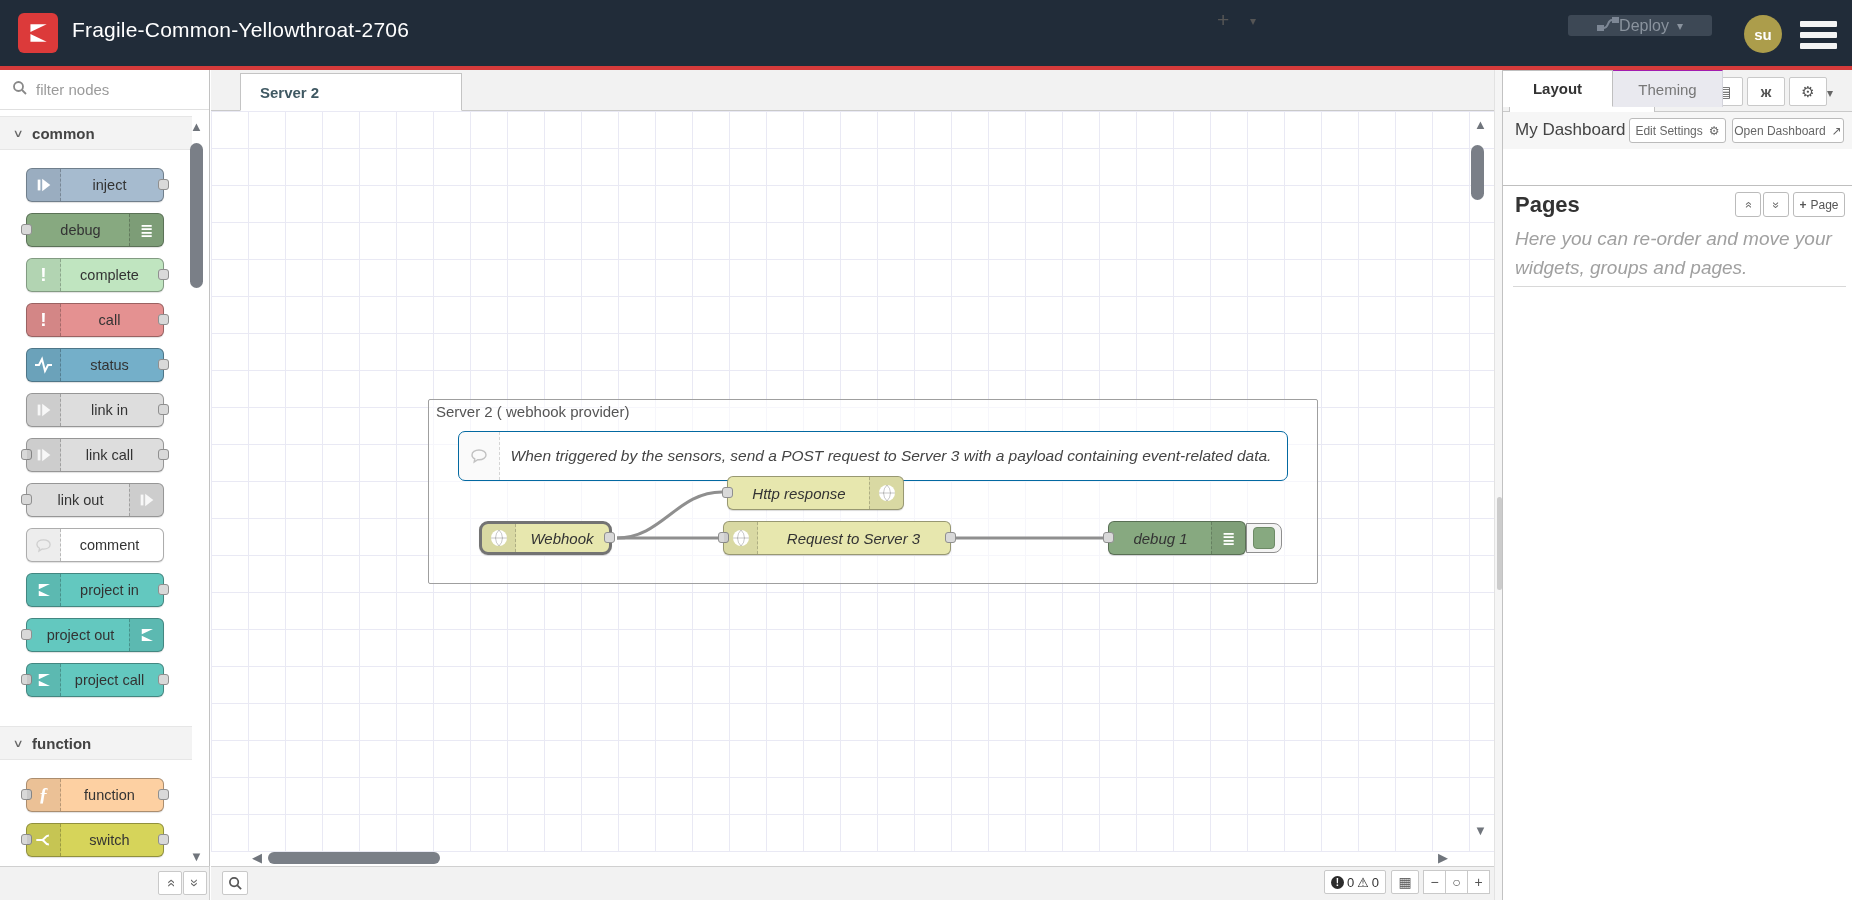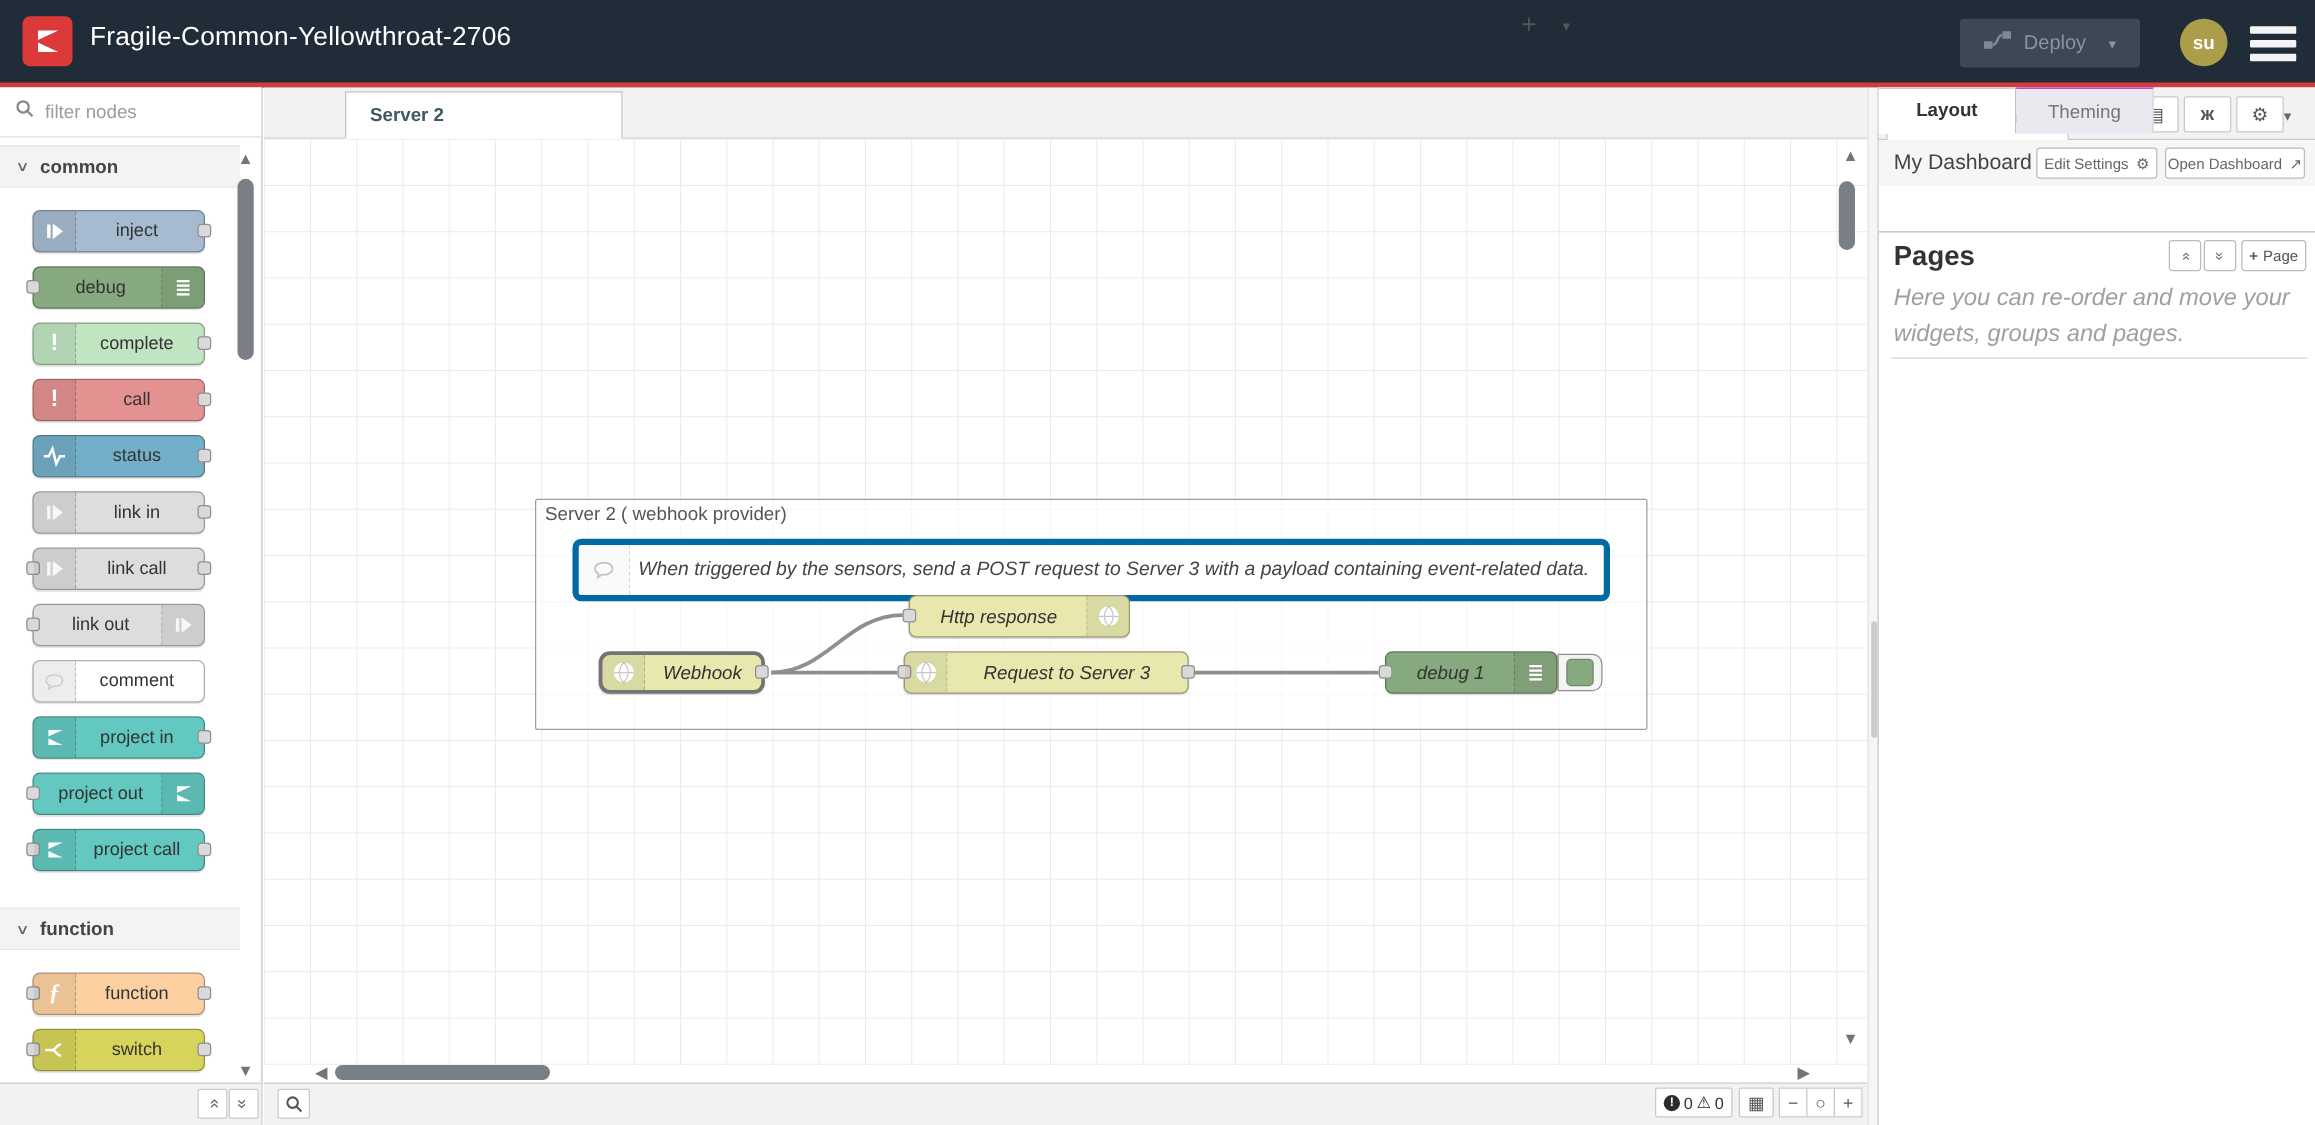--- a/index.html
+++ b/index.html
@@ -3,22 +3,22 @@
 <meta charset="utf-8">
 <style>
   html,body{margin:0;padding:0;background:#e9e9e9;}
   #app{position:relative;width:1852px;height:900px;overflow:hidden;background:#fff;
        font-family:"Liberation Sans","DejaVu Sans",sans-serif;-webkit-font-smoothing:antialiased;}
   
   #header{position:absolute;left:0;top:0;width:1852px;height:66px;background:#212c39;border-bottom:4px solid #d63b3b;}
   #logo{position:absolute;left:18px;top:13px;width:40px;height:40px;border-radius:6px;background:#dc3a3a;}
   #logo svg{position:absolute;left:7px;top:7px;}
   #hdr-title{position:absolute;left:72px;top:18px;font-size:21px;color:#ffffff;letter-spacing:.2px;}
-  #deploy{position:absolute;left:1568px;top:15px;width:144px;height:39px;background:#3d4855;border-radius:3px;
-          display:flex;align-items:center;justify-content:center;gap:10px;}
+  #deploy{position:absolute;left:1568px;top:15px;width:144px;height:21px;background:#3d4855;border-radius:3px;
+          display:flex;align-items:center;justify-content:center;}
   #deploy .dlabel{color:#8a939e;font-size:16px;}
   #deploy .dcaret{color:#8a939e;font-size:12px;margin-left:8px;}
   #avatar{position:absolute;left:1744px;top:15px;width:38px;height:38px;border-radius:50%;background:#ac9d4b;
           color:#fff;font-size:15px;font-weight:bold;display:flex;align-items:center;justify-content:center;}
   #burger{position:absolute;left:1800px;top:21px;width:37px;height:28px;display:flex;flex-direction:column;justify-content:space-between;}
   #burger span{display:block;height:6px;background:#f4f4f4;border-radius:1px;}
   
   #palette{position:absolute;left:0;top:70px;width:210px;height:796px;background:#fff;border-right:1px solid #c2c2c2;box-sizing:border-box;}
   #pal-search{position:absolute;left:0;top:0;width:209px;height:40px;background:#fff;border-bottom:1px solid #e0e0e0;
               display:flex;align-items:center;gap:8px;padding-left:12px;box-sizing:border-box;}
@@ -41,40 +41,40 @@
   #pal-thumb{position:absolute;left:190px;top:73px;width:13px;height:145px;background:#7a7f87;border-radius:7px;}
   
   .footer{position:absolute;top:866px;height:34px;background:#f2f2f2;border-top:1px solid #d0d0d0;box-sizing:border-box;}
   .fbtn{position:absolute;top:4px;height:24px;background:#fff;border:1px solid #c9c9c9;border-radius:2px;box-sizing:border-box;
         display:flex;align-items:center;justify-content:center;color:#555;}
   .rotup{display:inline-block;transform:rotate(-90deg);font-size:14px;color:#666;}
   .rotdn{display:inline-block;transform:rotate(90deg);font-size:14px;color:#666;}
   
   #tabbar{position:absolute;left:211px;top:70px;width:1283px;height:41px;background:#f2f2f2;border-bottom:1px solid #c9c9c9;box-sizing:border-box;}
   #tab-s2{position:absolute;left:29px;top:3px;width:222px;height:38px;background:#fff;border:1px solid #c4c4c4;border-bottom:none;
-          box-sizing:border-box;display:flex;align-items:center;padding-left:19px;font-size:15px;font-weight:bold;color:#3f5862;margin-left:36px;}
+          box-sizing:border-box;display:flex;align-items:center;padding-left:19px;font-size:15px;font-weight:bold;color:#3f5862;}
   #tab-add{position:absolute;left:1217px;top:8px;font-size:21px;color:#555;}
   #tab-caret{position:absolute;left:1250px;top:14px;font-size:12px;color:#555;}
   #grid{position:absolute;left:211px;top:111px;width:1283px;height:741px;background-color:#fff;
         background-image:linear-gradient(#e9e9f4 1px,transparent 1px),linear-gradient(90deg,#e9e9f4 1px,transparent 1px);
         background-size:37px 37px;}
   #group{position:absolute;left:428px;top:399px;width:890px;height:185px;background:rgba(255,255,255,.6);
          border:1px solid #9f9f9f;border-radius:2px;box-sizing:border-box;}
   #group-label{position:absolute;left:436px;top:403px;font-size:15px;color:#555;}
   #wires{position:absolute;left:0;top:0;pointer-events:none;}
   .fnode{position:absolute;height:34px;border:1px solid rgba(0,0,0,.34);border-radius:6px;box-sizing:border-box;
          box-shadow:0 1px 1px rgba(0,0,0,.15);}
   .fnode .flabel{position:absolute;top:0;bottom:0;display:flex;align-items:center;justify-content:center;
                  font-size:15px;font-style:italic;color:#333;}
   .ficon{position:absolute;top:0;bottom:0;width:33px;background:rgba(0,0,0,.06);display:flex;align-items:center;justify-content:center;}
   .ficon.left{left:0;border-right:1px dashed rgba(0,0,0,.2);border-radius:5px 0 0 5px;}
   .ficon.right{right:0;border-left:1px dashed rgba(0,0,0,.2);border-radius:0 5px 5px 0;}
   .yellow{background:#e7e7ae;} .green{background:#87a980;}
   #node-webhook{border:3px solid #737373;border-radius:9px;text-align:right;}
-  #comment-node{position:absolute;left:458px;top:431px;width:830px;height:50px;background:#fff;border:5px solid #0369a1;
+  #comment-node{position:absolute;left:458px;top:431px;width:830px;height:50px;background:#fff;border:1px solid #0369a1;
                 border-radius:7px;box-sizing:border-box;}
   #comment-node .cicon{position:absolute;left:0;top:0;bottom:0;width:40px;border-right:1px dashed rgba(0,0,0,.15);
                 display:flex;align-items:center;justify-content:center;border-radius:6px 0 0 6px;background:rgba(0,0,0,.02);}
   #comment-node .ctext{position:absolute;left:44px;right:8px;top:0;bottom:0;display:flex;align-items:center;justify-content:center;
                 font-size:15.5px;font-style:italic;color:#444;white-space:nowrap;overflow:hidden;}
   #dbg-toggle{position:absolute;left:1246px;top:523px;width:36px;height:30px;background:#f4f4f4;border:1px solid #8f8f8f;
               border-radius:0 8px 8px 0;box-sizing:border-box;}
   #dbg-toggle .inner{position:absolute;left:6px;top:3px;width:22px;height:22px;background:#87a980;border:1px solid #6d8a66;border-radius:4px;box-sizing:border-box;}
   #cv-thumb{position:absolute;left:1471px;top:145px;width:13px;height:55px;background:#7a7f87;border-radius:7px;}
   #ch-thumb{position:absolute;left:268px;top:852px;width:172px;height:12px;background:#7a7f87;border-radius:6px;}

